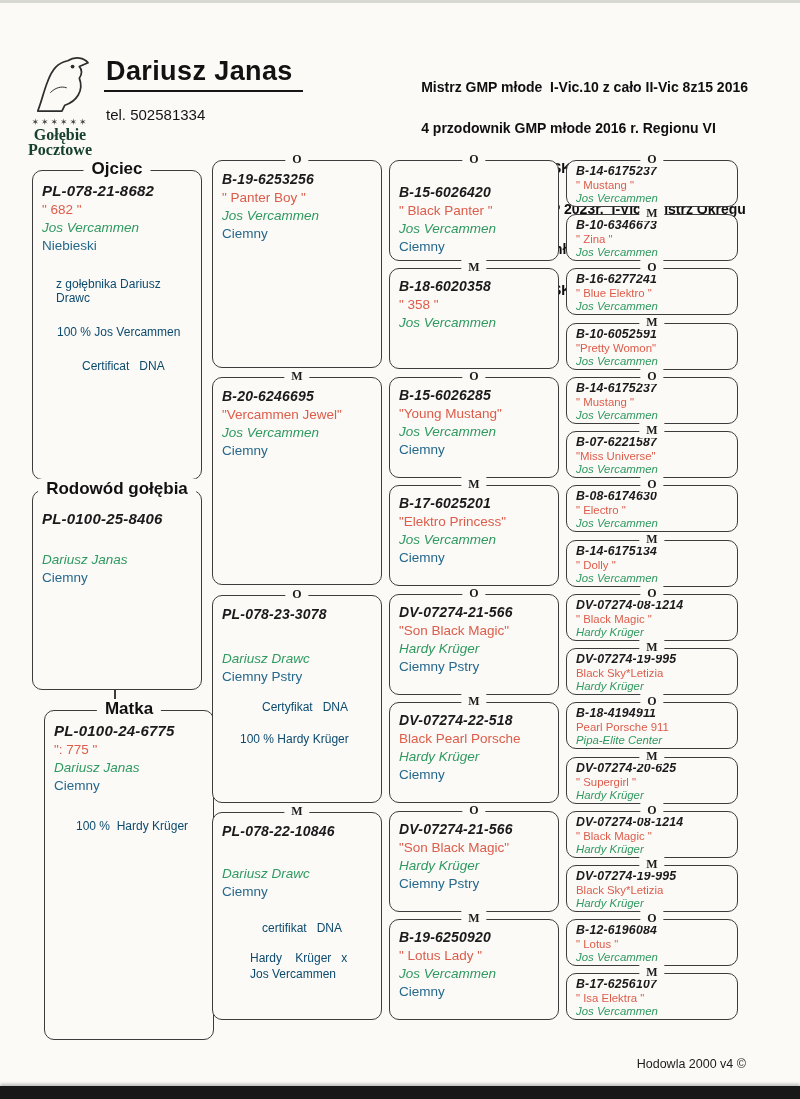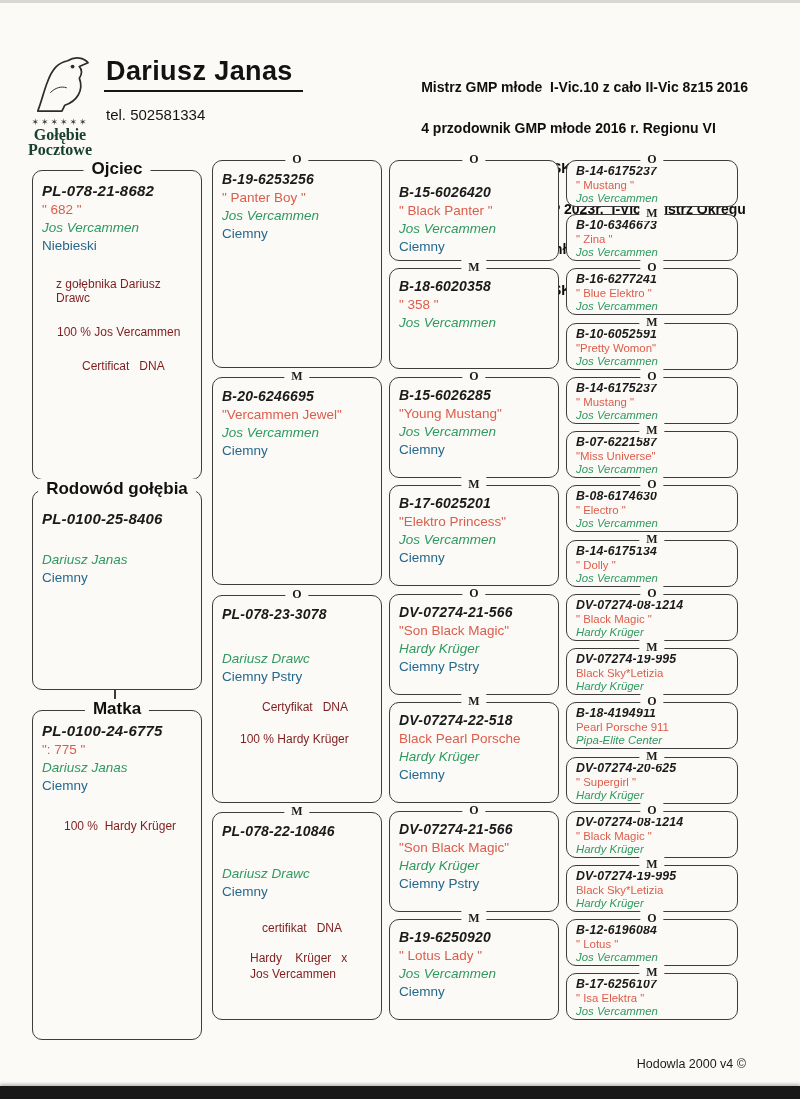--- a/index.html
+++ b/index.html
@@ -19,21 +19,21 @@
 
   
   .pbox { position:absolute; border:1.4px solid #3c3c3c; border-radius:10px; background:#fbfaf7; padding:7px 9px 0 9px; }
   .sex { position:absolute; top:-9px; left:50%; transform:translateX(-50%); background:#fbfaf7; padding:0 7px; font-family:"Liberation Serif", serif; font-weight:bold; font-size:12px; color:#1d1d1d; }
   .caption { position:absolute; top:-12px; left:50%; transform:translateX(-50%); background:#fbfaf7; padding:0 8px; font-family:Liberation Sans, sans-serif; font-weight:bold; font-size:17px; color:#101010; white-space:nowrap; }
   .ring { font-weight:bold; font-style:italic; font-size:14px; color:#1a1a1a; letter-spacing:.2px; }
   .big .ring { font-size:15px; }
   .pname { color:#dd5c4a; font-size:13.5px; margin-top:3px; white-space:pre-wrap; }
   .breeder { color:#2f9960; font-style:italic; font-size:13.5px; margin-top:3px; }
   .pcolor { color:#25688c; font-size:13.5px; margin-top:3px; }
-  .note { color:#7f1d1d; font-size:12px; white-space:pre-wrap; }
+  .note { color:#0c4a6e; font-size:12px; white-space:pre-wrap; }
   .spacer { width:100%; }
   .small { padding-top:3px; }
   .small .ring { font-size:12.3px; }
   .small .pname { font-size:11.4px; margin-top:1px; }
   .small .breeder { font-size:11.4px; margin-top:1px; }
   .vline { position:absolute; width:2px; background:#3c3c3c; }
 
   .footer-credit { position:absolute; right:54px; top:1057px; font-size:12.5px; color:#1c1c1c; }
 </style>
 </head>
@@ -79,21 +79,21 @@
   <div class="pbox big" style="left:32px;top:490px;width:170px;height:200px">
     <span class="caption">Rodowód gołębia</span>
     <div class="ring" style="margin-top:12px">PL-0100-25-8406</div>
     <div class="spacer" style="height:22px"></div>
     <div class="breeder">Dariusz Janas</div>
     <div class="pcolor">Ciemny</div>
   </div>
 
   <div class="vline" style="left:114px;top:690px;height:21px"></div>
 
-  <div class="pbox big" style="left:32px;top:710px;width:170px;height:330px">
+  <div class="pbox big" style="left:44px;top:710px;width:170px;height:330px">
     <span class="caption">Matka</span>
     <div class="ring" style="margin-top:4px">PL-0100-24-6775</div>
     <div class="pname">": 775 "</div>
     <div class="breeder">Dariusz Janas</div>
     <div class="pcolor">Ciemny</div>
     <div class="note" style="margin:26px 0 0 22px">100 %  Hardy Krüger</div>
   </div>
 
   <div class="pbox mid" style="left:212px;top:160px;width:170px;height:208px">
     <span class="sex">O</span>

